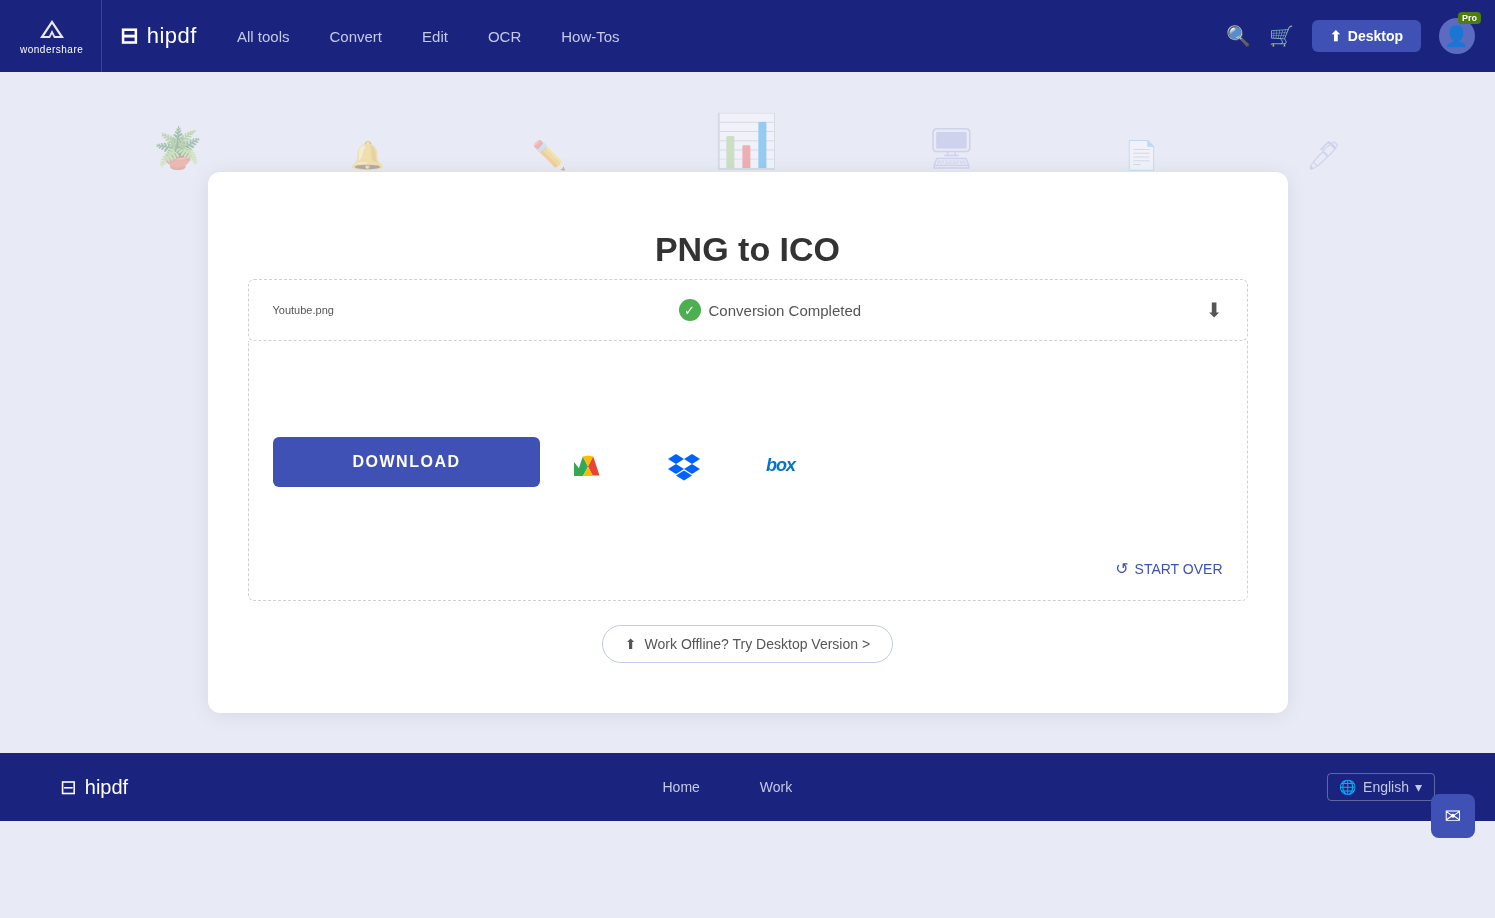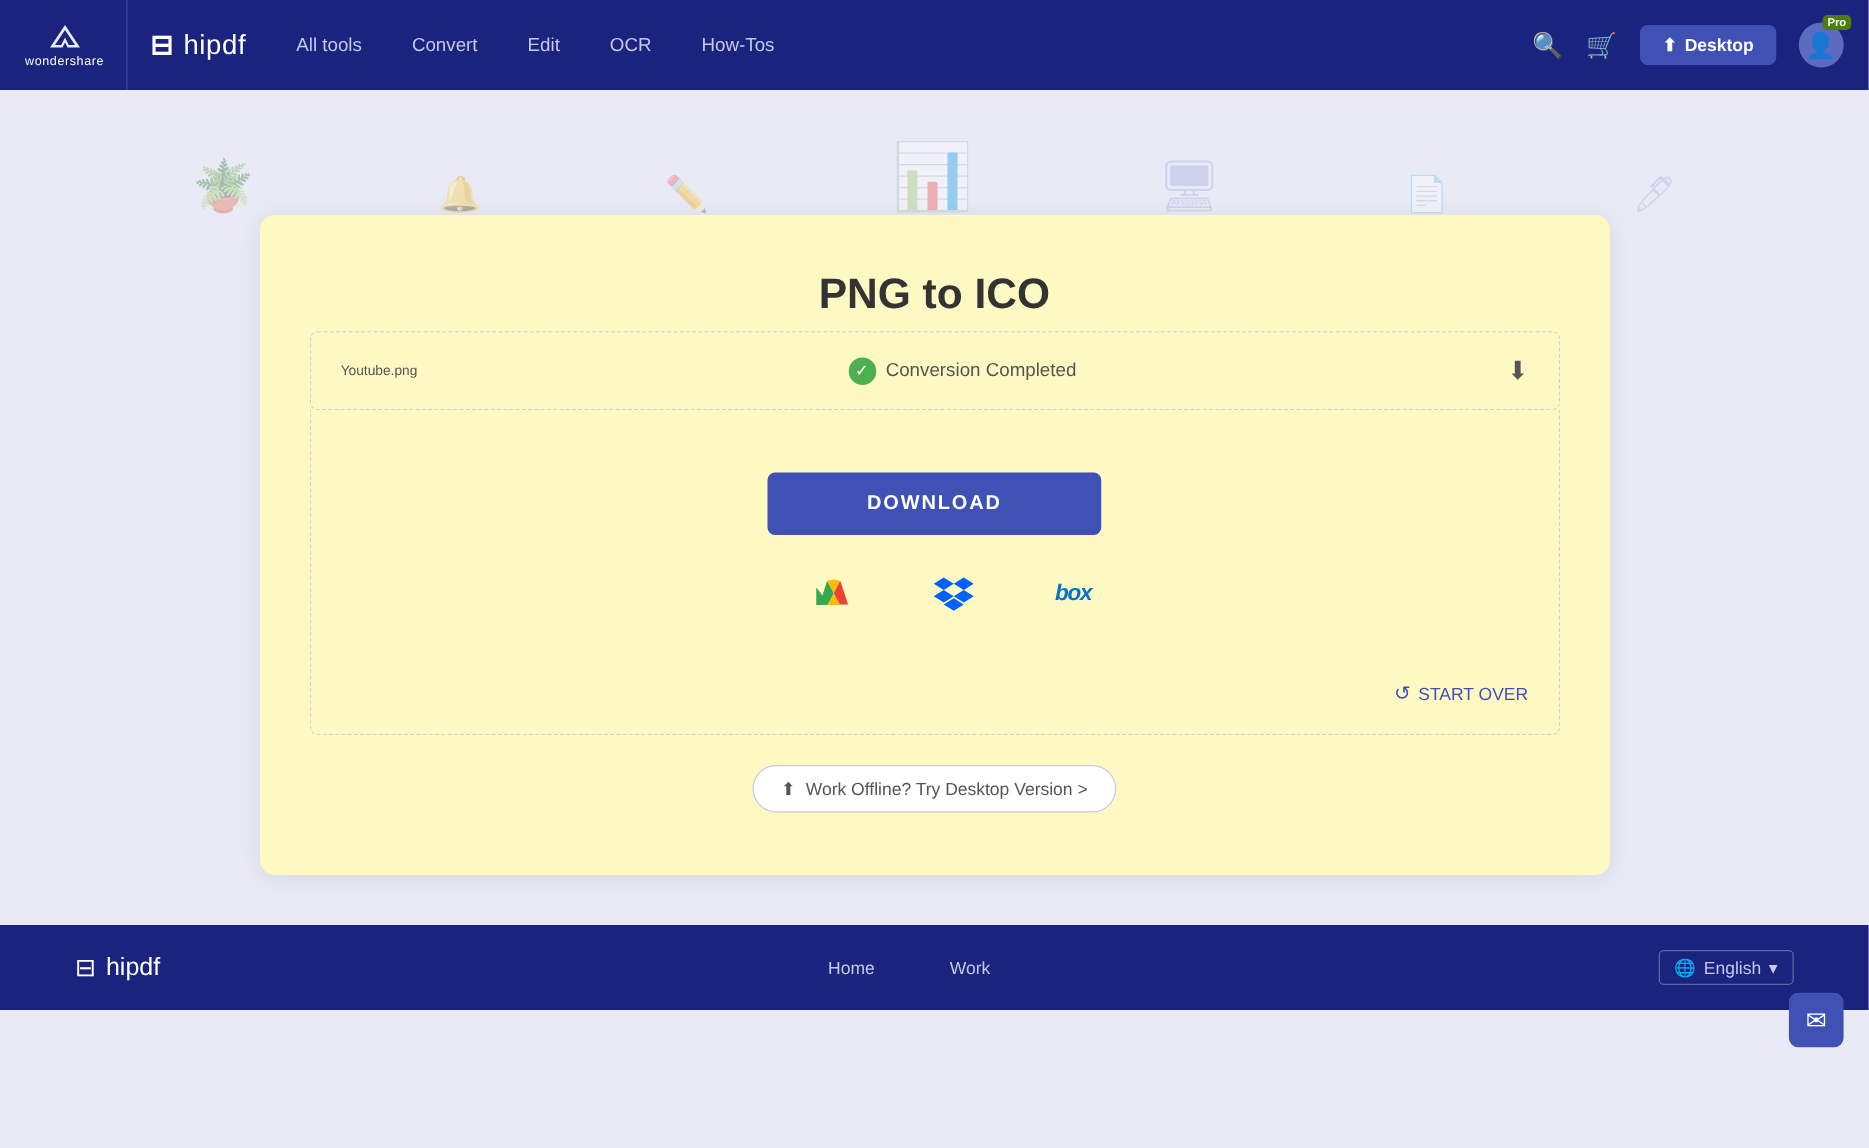--- a/index.html
+++ b/index.html
@@ -141,23 +141,23 @@
     .deco-item.small { font-size: 28px; }
     .deco-item.large { font-size: 52px; }
 
     
     .main-container {
       max-width: 1120px;
       margin: 0 auto;
       padding: 0 20px 40px;
     }
     .main-card {
-      background: #fef9c3;
+      background: #ffffff;
       border-radius: 12px;
-      padding: 44px 40px 50px;
+      padding: 58px 40px 50px;
       box-shadow: 0 2px 20px rgba(0,0,0,0.08);
     }
     .page-title {
       text-align: center;
       font-size: 34px;
       font-weight: 700;
       color: #333;
       margin-bottom: 10px;
     }
     .page-subtitle {
@@ -205,21 +205,21 @@
       cursor: pointer;
     }
 
     
     .content-area {
       border: 1.5px dashed #d0d0d0;
       border-top: none;
       border-radius: 0 0 6px 6px;
       padding: 40px 24px;
       display: flex;
-      flex-direction: column;
+      flex-direction: row;
       align-items: center;
       min-height: 260px;
       position: relative;
     }
 
     
     .download-btn {
       background: #3f51b5;
       color: #fff;
       border: none;

